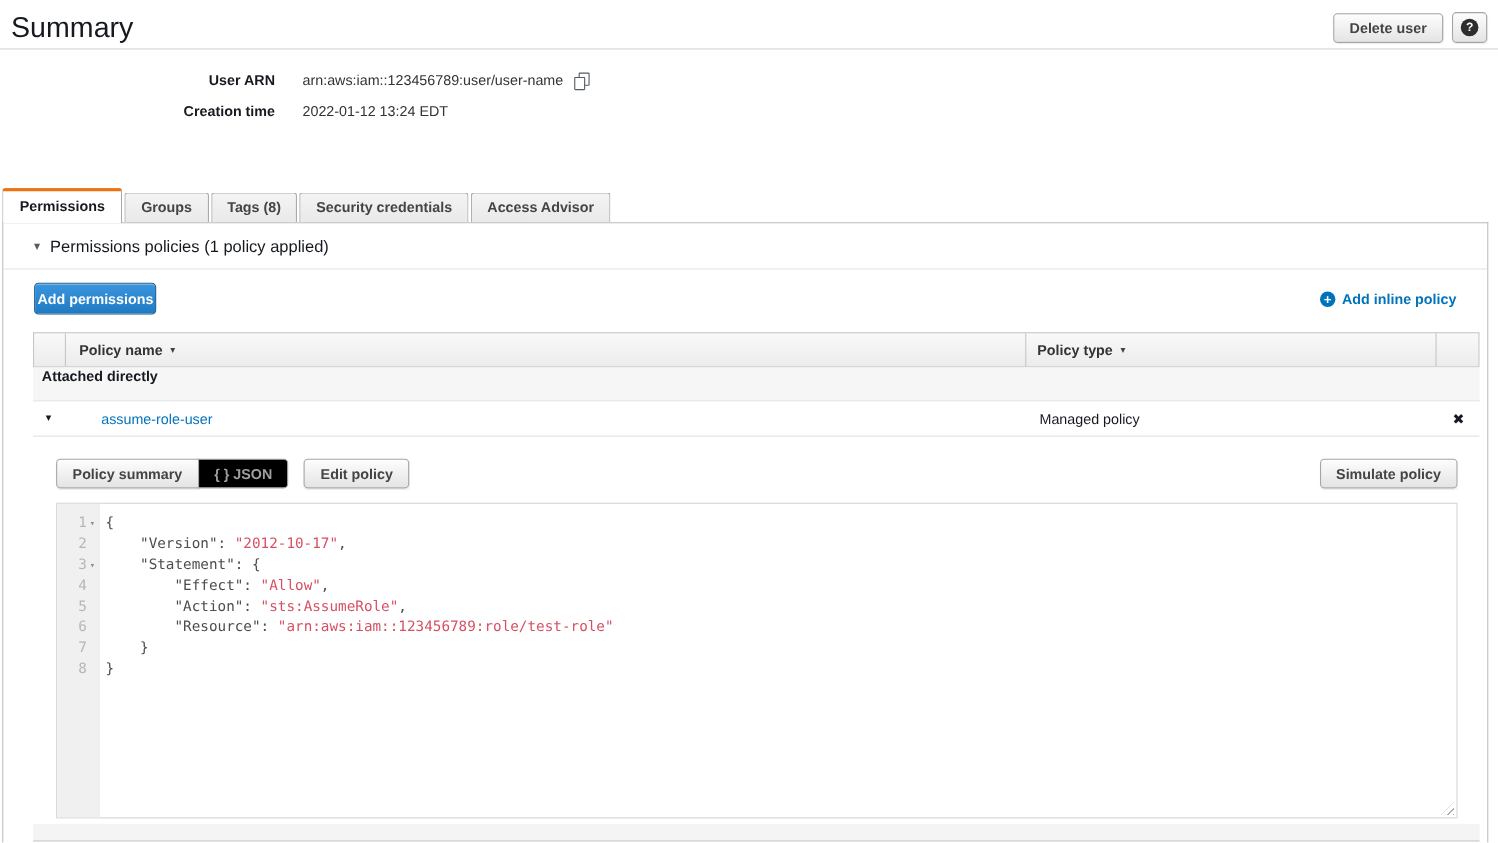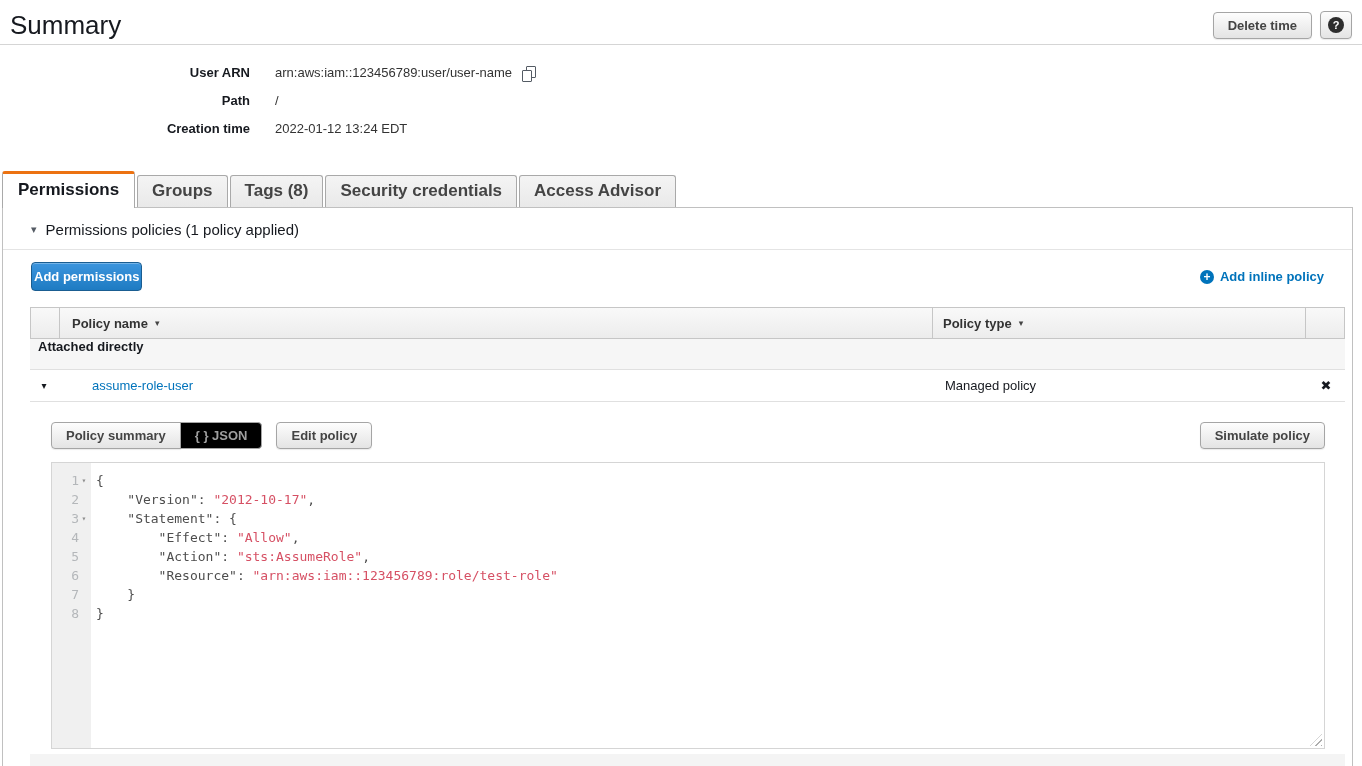--- a/index.html
+++ b/index.html
@@ -34,21 +34,21 @@
   .detail-label { width:250px; text-align:right; font-weight:bold; padding-right:25px; flex:0 0 auto; }
   .detail-value { color:#333; }
   .copy-icon { position:relative; width:14px; height:15px; display:inline-block; margin-left:10px; cursor:pointer; }
   .copy-icon::before { content:""; position:absolute; left:4px; top:0; width:8px; height:10px;
     border:1px solid #545b64; border-radius:1px; }
   .copy-icon::after { content:""; position:absolute; left:0; top:4px; width:8px; height:10px;
     border:1px solid #545b64; border-radius:1px; background:#fff; }
 
   
   .tabs { display:flex; align-items:flex-end; padding-left:2px; margin-top:12px; position:relative; z-index:2; }
-  .tab { margin-right:2px; padding:5px 14px 6px 14px; font-weight:bold; font-size:17px; color:#444;
+  .tab { margin-right:2px; padding:5px 14px 6px 14px; font-weight:bold; font-size:13px; color:#444;
     background:linear-gradient(#f4f4f4,#e9e9e9); border:1px solid #a9a9a9; border-bottom:none;
     border-radius:3px 3px 0 0; cursor:pointer; position:relative; }
   .tab.active { background:#fff; border-top:3px solid #ec7211; color:#16191f;
     padding:6px 15px 8px 15px; margin-bottom:-1px; z-index:3; }
 
   
   .panel { margin:0 9px 0 2px; border:1px solid #c0c0c0; border-bottom:none; background:#fff;
     height:578px; box-sizing:border-box; position:relative; z-index:1; }
   .section-header { display:flex; align-items:center; gap:9px; padding:13px 0 11px 28px;
     font-size:15px; color:#16191f; }
@@ -102,36 +102,32 @@
   .table-footer { height:15px; background:#f4f4f4; border-bottom:1px solid #c9c9c9; margin-top:5px; }
 </style>
 </head>
 <body>
 
 <div class="page">
 
   <div class="page-header">
     <h1 class="page-title">Summary</h1>
     <div class="header-actions">
-      <button class="btn">Delete time</button>
+      <button class="btn">Delete user</button>
       <button class="btn btn-icon">
         <span class="help-circle">?</span>
       </button>
     </div>
   </div>
 
   <div class="user-details">
       <div class="detail-row">
         <span class="detail-label">User ARN</span>
         <span class="detail-value">arn:aws:iam::123456789:user/user-name</span>
         <span class="copy-icon"></span>
-      </div>
-      <div class="detail-row">
-        <span class="detail-label">Path</span>
-        <span class="detail-value">/</span>
       </div>
       <div class="detail-row">
         <span class="detail-label">Creation time</span>
         <span class="detail-value">2022-01-12 13:24 EDT</span>
       </div>
     </div>
 
   <div class="tabs">
       <div class="tab active">Permissions</div>
       <div class="tab">Groups</div>

